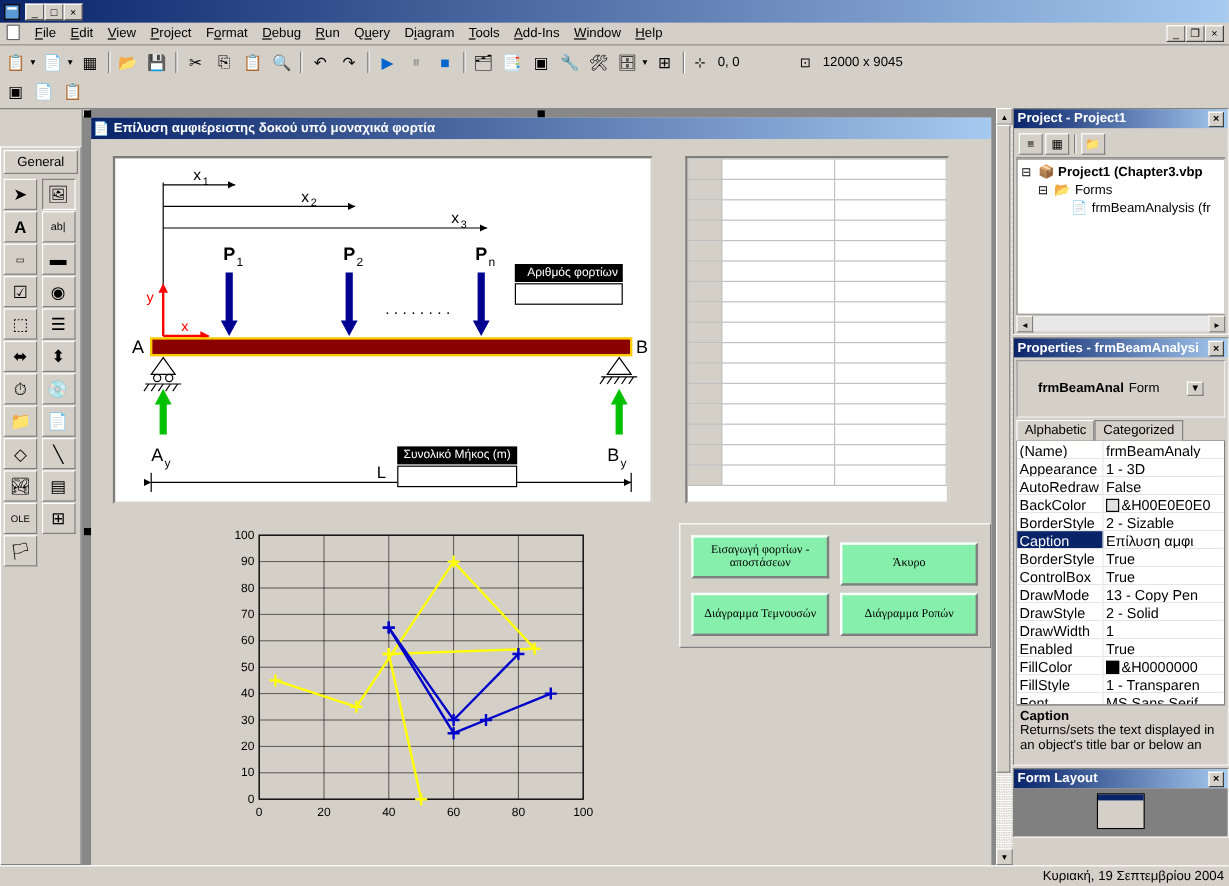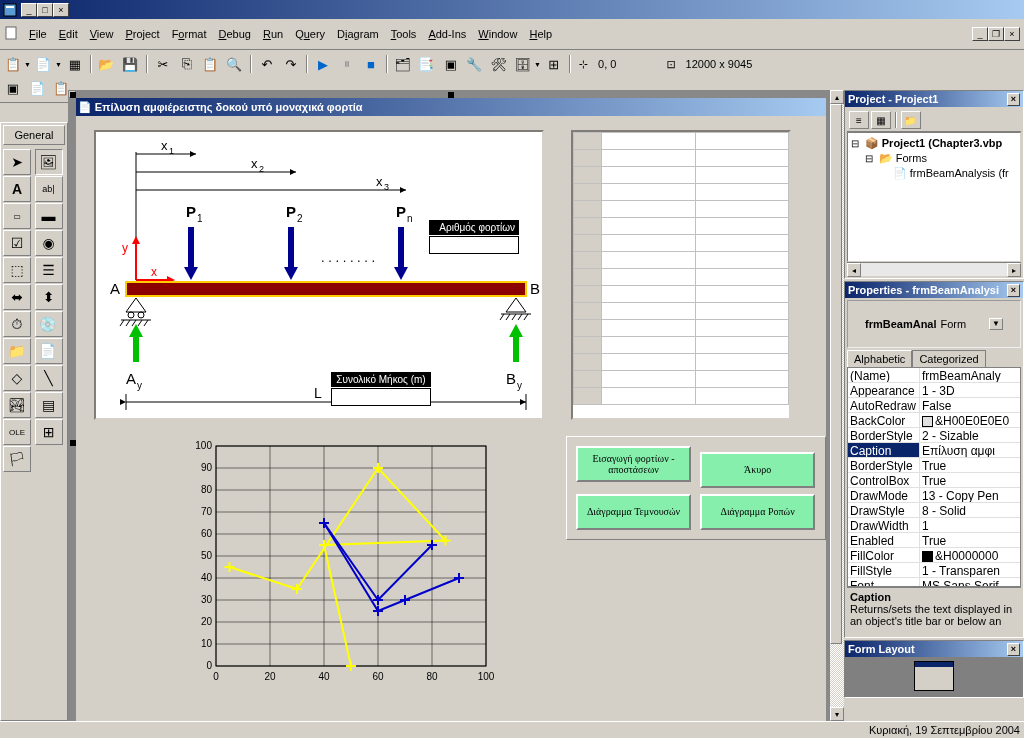--- a/index.html
+++ b/index.html
@@ -4,21 +4,21 @@
 <style>
 * { box-sizing: border-box; margin: 0; padding: 0; }
 body { font-family: Tahoma, Arial, sans-serif; font-size: 11px; background: #d4d0c8; width: 1024px; height: 738px; overflow: hidden; position: relative; }
 
 .titlebar { background: linear-gradient(to right, #0a246a, #a6caf0); color: white; height: 19px; display: flex; align-items: center; padding: 0 2px; }
 .titlebar .icon { width: 16px; height: 16px; margin-right: 3px; display: inline-flex; align-items: center; justify-content: center; }
 .titlebar .title { flex: 1; font-weight: bold; font-size: 11px; }
 .window-controls { display: flex; gap: 0; }
 .window-controls button { width: 16px; height: 14px; background: #d4d0c8; border: 1px solid; border-color: #fff #404040 #404040 #fff; font-size: 9px; font-family: Marlett, Arial; cursor: pointer; display: flex; align-items: center; justify-content: center; }
 
-.menubar { background: #d4d0c8; height: 31px; display: flex; align-items: center; padding: 0 4px; border-bottom: 1px solid #808080; }
+.menubar { background: #d4d0c8; height: 19px; display: flex; align-items: center; padding: 0 4px; border-bottom: 1px solid #808080; }
 .menubar .icon { width: 16px; height: 16px; margin-right: 3px; }
 .menubar .menu-item { padding: 2px 6px; cursor: pointer; }
 .menubar .menu-item u { text-decoration: underline; }
 .mdi-controls { margin-left: auto; display: flex; gap: 0; }
 .mdi-controls button { width: 16px; height: 14px; background: #d4d0c8; border: 1px solid; border-color: #fff #404040 #404040 #fff; font-size: 9px; cursor: pointer; }
 
 .toolbars { background: #d4d0c8; padding: 2px; border-bottom: 1px solid #808080; }
 .toolbar-row { display: flex; align-items: center; height: 24px; gap: 2px; }
 .tb-btn { width: 22px; height: 22px; border: 1px solid transparent; background: transparent; cursor: pointer; display: inline-flex; align-items: center; justify-content: center; font-size: 13px; }
 .tb-sep { width: 2px; height: 18px; border-left: 1px solid #808080; border-right: 1px solid #fff; margin: 0 2px; }
@@ -614,21 +614,21 @@
             <div class="prop-row">
               <div class="prop-name">ControlBox</div>
               <div class="prop-val">True</div>
             </div>
             <div class="prop-row">
               <div class="prop-name">DrawMode</div>
               <div class="prop-val">13 - Copy Pen</div>
             </div>
             <div class="prop-row">
               <div class="prop-name">DrawStyle</div>
-              <div class="prop-val">8 - Solid</div>
+              <div class="prop-val">2 - Solid</div>
             </div>
             <div class="prop-row">
               <div class="prop-name">DrawWidth</div>
               <div class="prop-val">1</div>
             </div>
             <div class="prop-row">
               <div class="prop-name">Enabled</div>
               <div class="prop-val">True</div>
             </div>
             <div class="prop-row">

